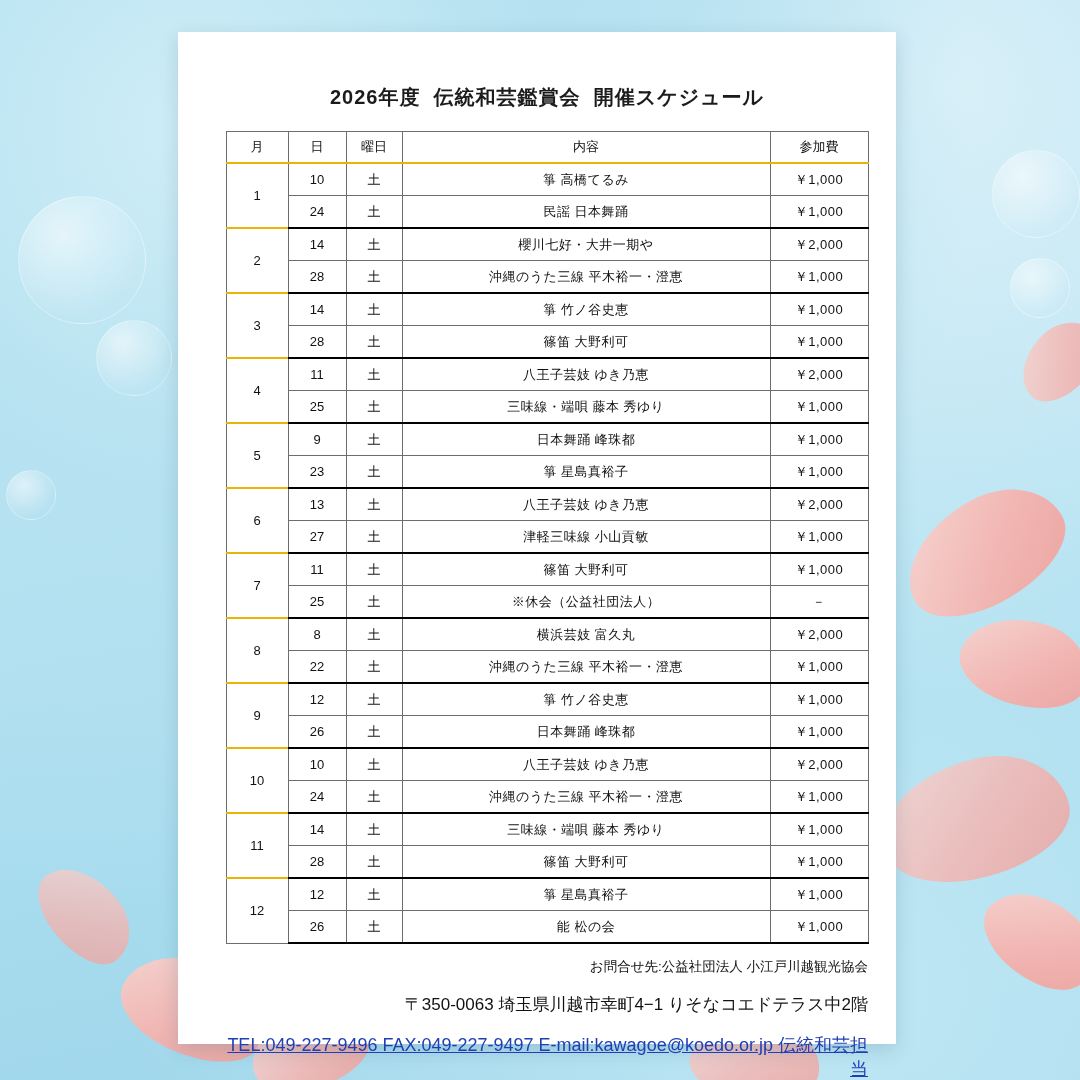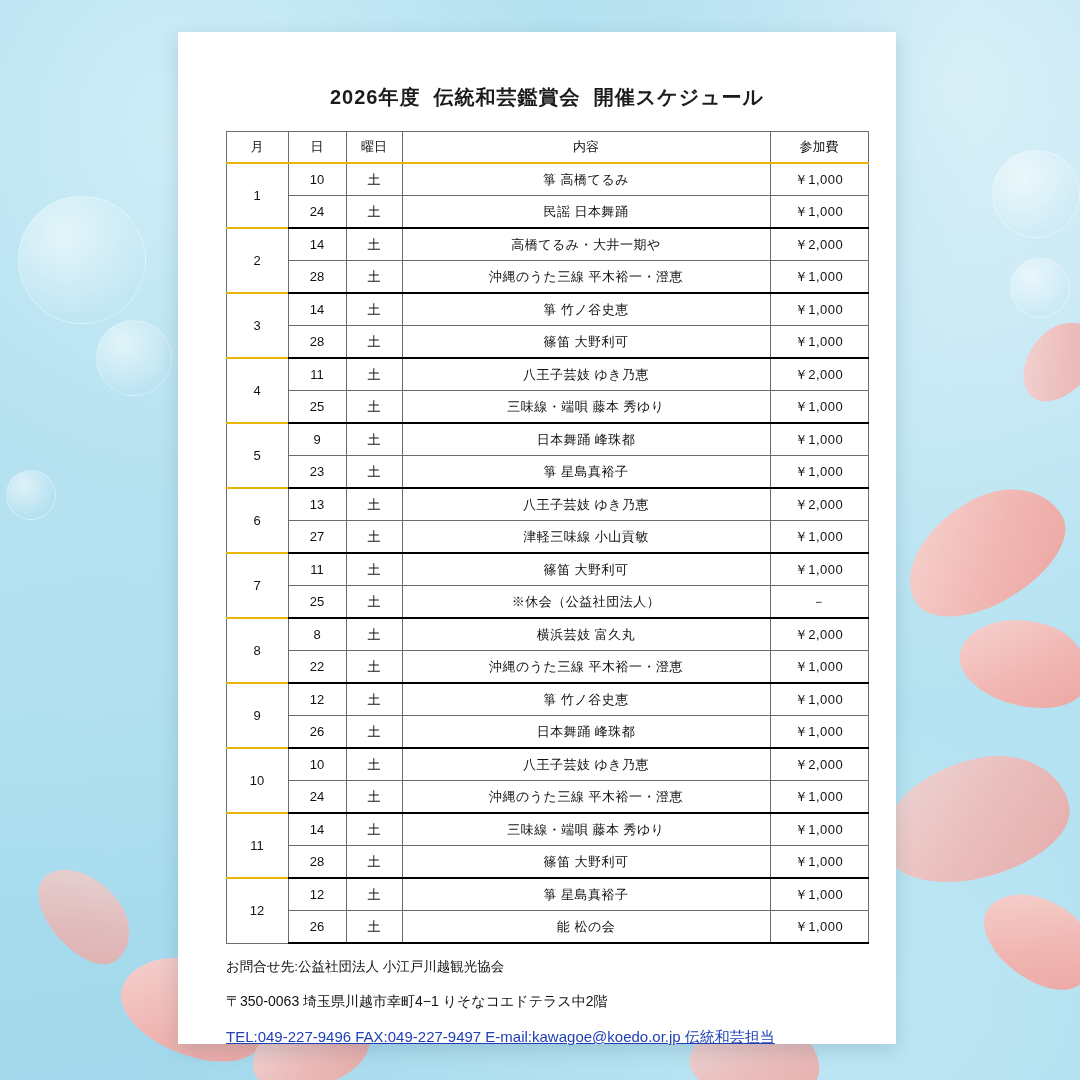--- a/index.html
+++ b/index.html
@@ -111,27 +111,27 @@
   }
   tr.group-start > td { border-top: 2px solid #eab308; }
   tr.group-end > td   { border-bottom: 2px solid #000000; }
 
   .desc { letter-spacing: .5px; }
   .fee  { letter-spacing: .5px; }
 
   .footer {
     width: 642px;
     margin: 14px auto 0 auto;
-    text-align: left;
+    text-align: right;
     color: #111;
   }
   .footer .line1 { font-size: 13.5px; margin-bottom: 17px; }
-  .footer .line2 { font-size: 14px; margin-bottom: 17px; }
+  .footer .line2 { font-size: 17px; margin-bottom: 17px; }
   .footer .line3 {
-    font-size: 15px;
+    font-size: 18px;
     color: #1f3fb5;
     text-decoration: underline;
     display: inline-block;
   }
 </style>
 </head>
 <body>
 
 <div class="bg">
   <div class="bubble b1"></div>
@@ -182,21 +182,21 @@
         <tr class=" group-end">
           <td>24</td>
           <td>土</td>
           <td class="desc">民謡  日本舞踊</td>
           <td class="fee">￥1,000</td>
         </tr>
         <tr class="group-start">
           <td class="month-cell" rowspan="2">2</td>
           <td>14</td>
           <td>土</td>
-          <td class="desc">高橋てるみ・大井一期や</td>
+          <td class="desc">櫻川七好・大井一期や</td>
           <td class="fee">￥2,000</td>
         </tr>
         <tr class=" group-end">
           <td>28</td>
           <td>土</td>
           <td class="desc">沖縄のうた三線  平木裕一・澄恵</td>
           <td class="fee">￥1,000</td>
         </tr>
         <tr class="group-start">
           <td class="month-cell" rowspan="2">3</td>

